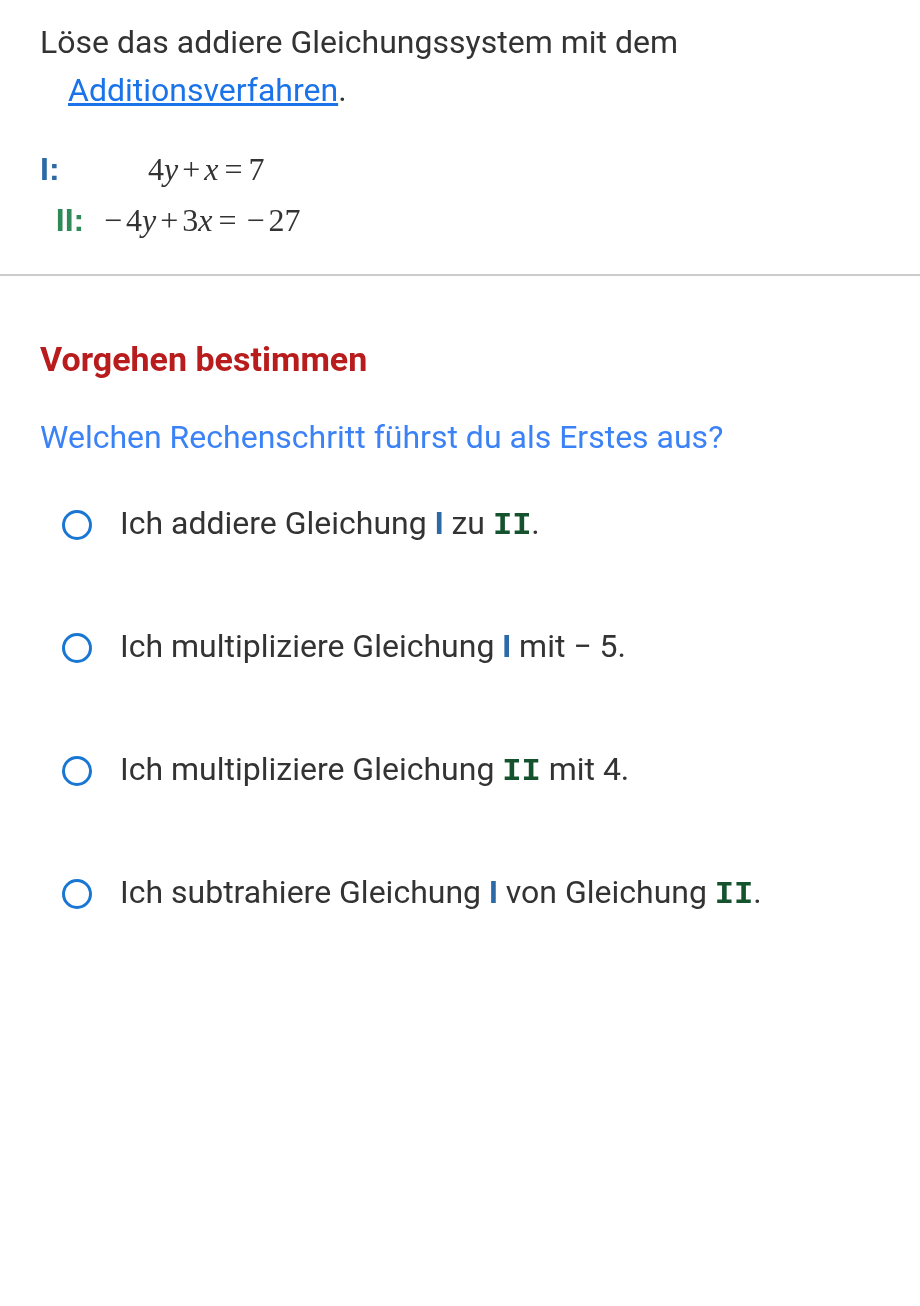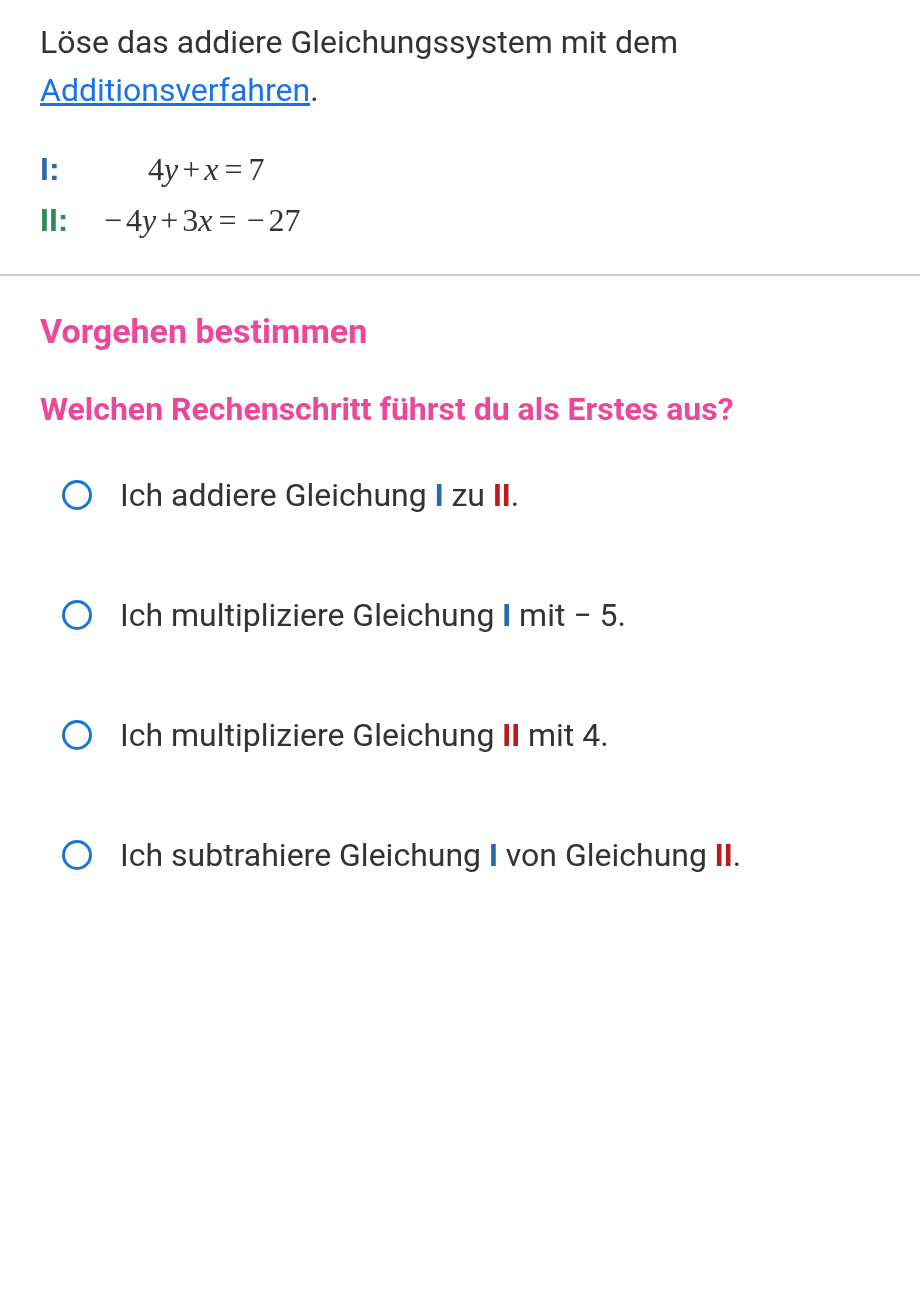--- a/index.html
+++ b/index.html
@@ -16,56 +16,57 @@
     border-bottom: 2px solid #ccc;
   }
   .intro-text {
     color: #333;
     margin-bottom: 30px;
   }
   .link {
     color: #1a73e8;
     text-decoration: underline;
     cursor: pointer;
+    margin-left: 28px;
   }
   .equations {
     line-height: 1.6;
   }
   .eq-row {
     display: flex;
     align-items: center;
   }
   .eq-label {
     width: 60px;
     font-weight: bold;
     font-family: Arial, sans-serif;
   }
   .eq-label-I { color: #2b6aa6; }
-  .eq-label-II { color: #2e8b57; }
+  .eq-label-II { color: #2e8b57; text-align: center; }
   .eq-expr {
     font-style: italic;
     font-family: "Times New Roman", serif;
   }
   .eq-expr .num { font-style: normal; }
   .eq-expr .op { font-style: normal; padding: 0 4px; }
   .eq-expr .eq { font-style: normal; padding: 0 6px; }
 
   .question-section {
     padding: 30px 40px 40px 40px;
   }
   .section-heading {
     font-weight: 700;
     font-size: 34px;
-    color: #ec4899;
+    color: #b91c1c;
     margin-bottom: 28px;
+    margin-top: 28px;
   }
   .question-text {
-    color: #ec4899;
+    color: #3b82f6;
     margin-bottom: 38px;
-    font-weight: bold;
   }
   .options {
     padding-left: 22px;
   }
   .option-row {
     display: flex;
     align-items: center;
     margin-bottom: 72px;
     cursor: pointer;
   }
@@ -76,21 +77,21 @@
     border: 3px solid #1976d2;
     border-radius: 50%;
     flex-shrink: 0;
     margin-right: 28px;
   }
   .option-label {
     color: #333;
     flex: 1;
   }
   .bold-I { font-weight: 700; color: #2b6aa6; font-family: Arial, sans-serif; }
-  .bold-II { font-weight: 700; color: #b91c1c; font-family: Liberation Sans, sans-serif; text-align: right; }
+  .bold-II { font-weight: 700; color: #14532d; font-family: Liberation Mono, monospace; text-align: right; }
 </style>
 </head>
 <body>
 
 <div class="problem-section">
   <p class="intro-text">
     <span>Löse das addiere Gleichungssystem mit dem </span><a class="link">Additionsverfahren</a><span>.</span>
   </p>
   <div class="equations">
     <div class="eq-row">

